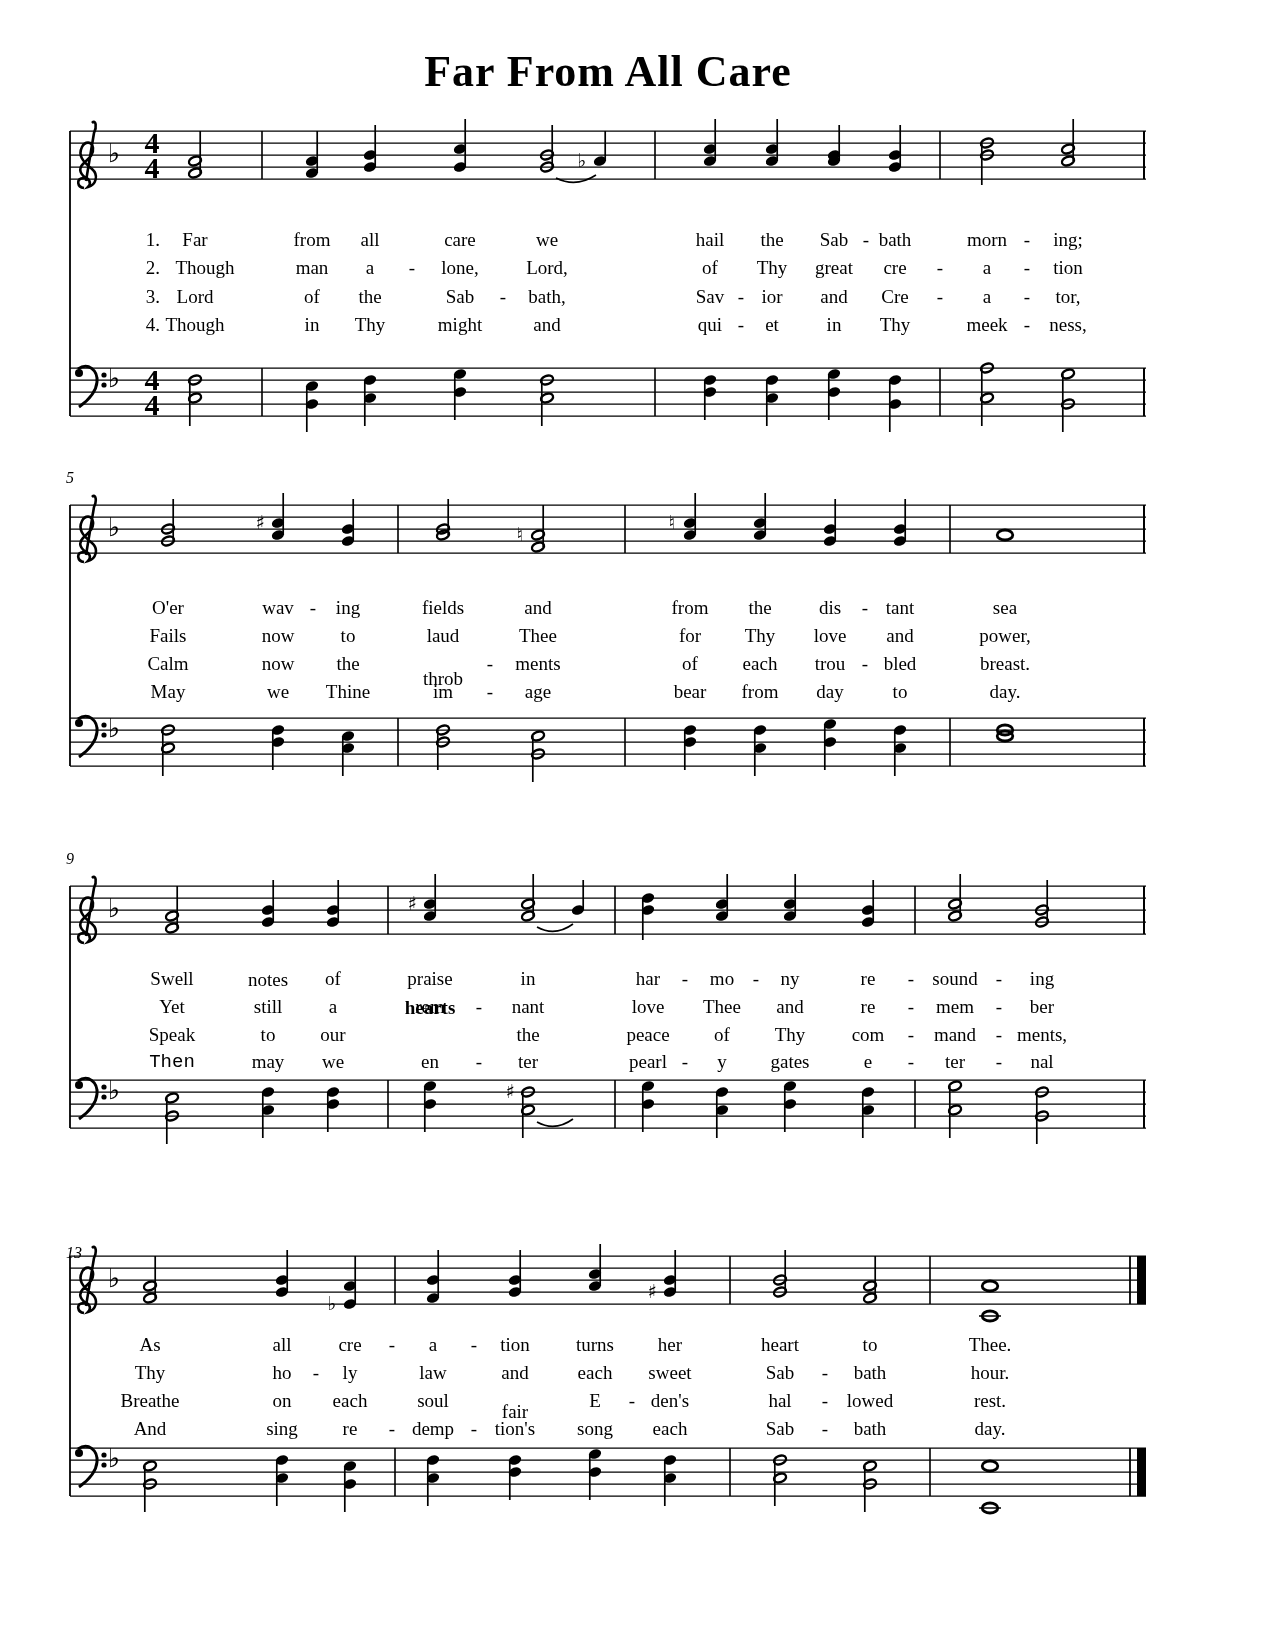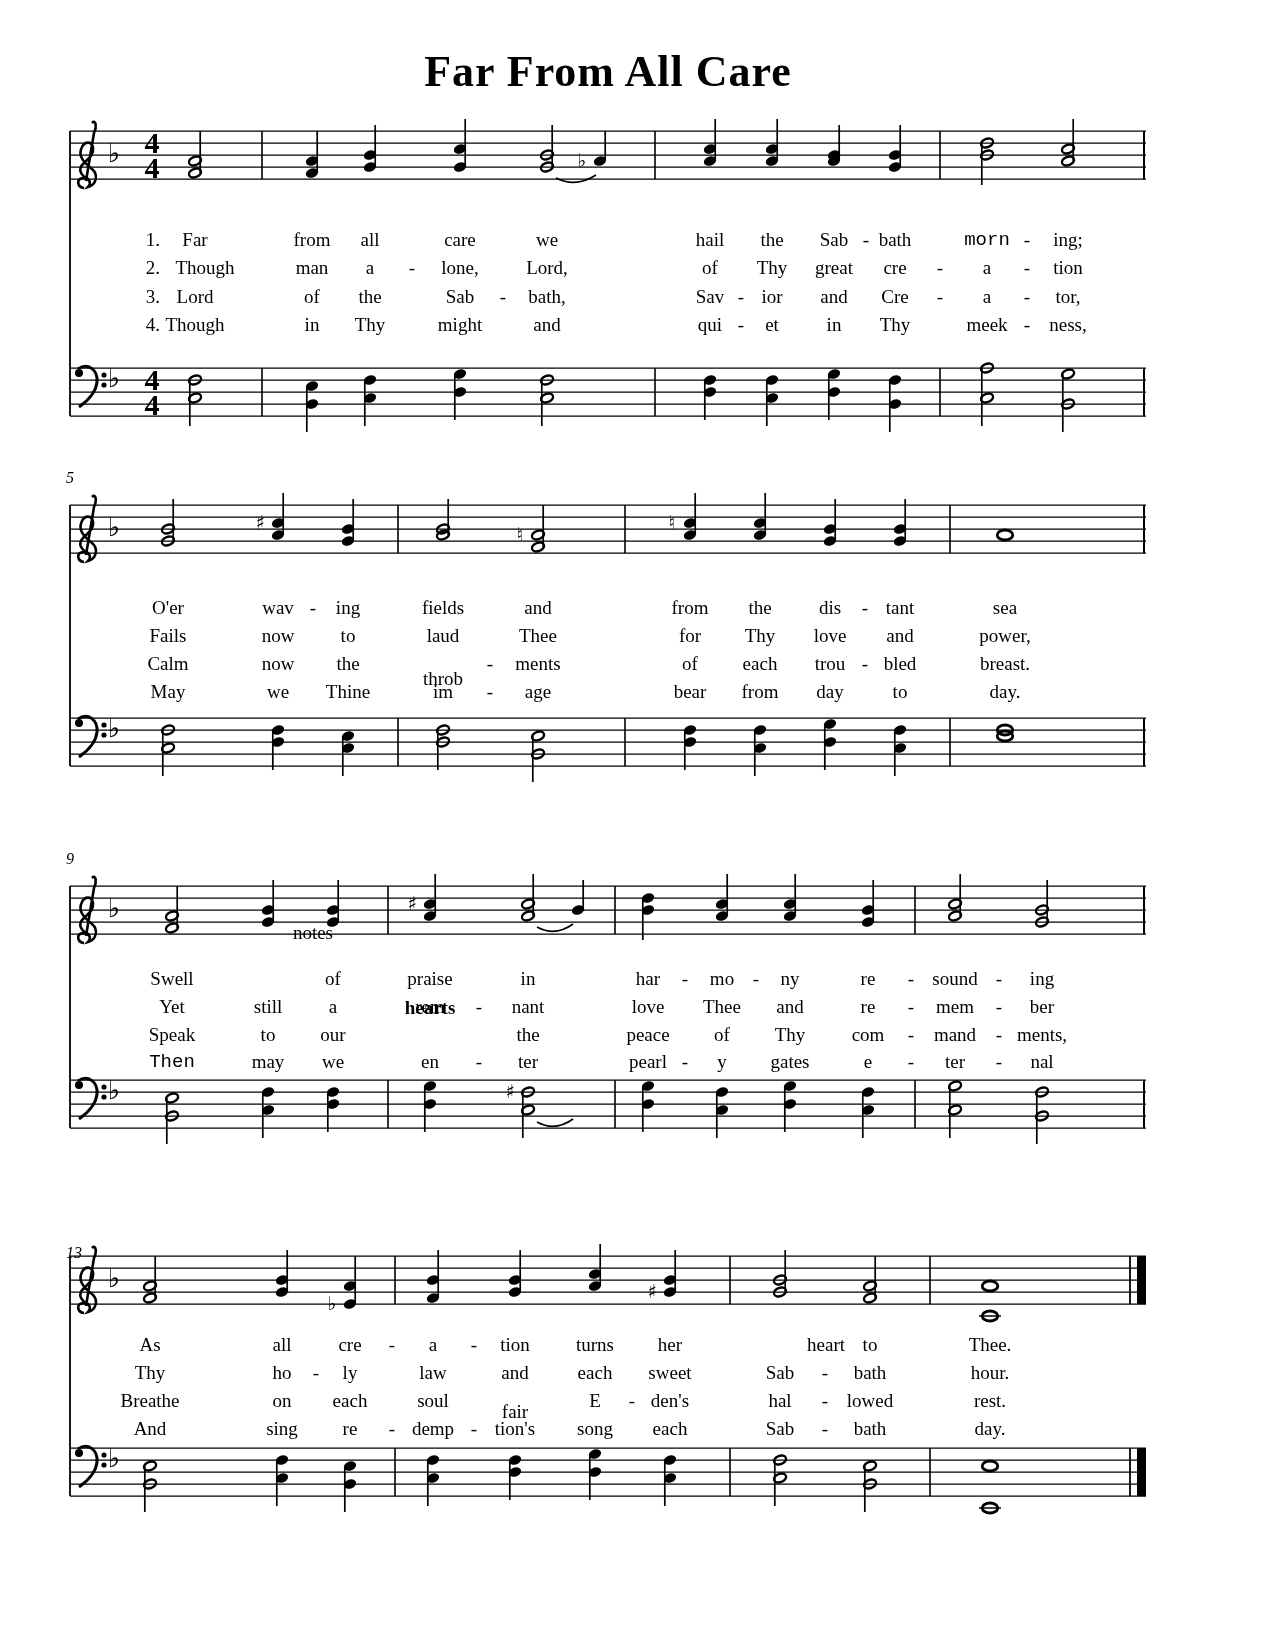--- a/index.html
+++ b/index.html
@@ -509,21 +509,21 @@
     <span class="syl" style="left: 195px; top: 228px;">Far</span>
     <span class="syl" style="left: 312px; top: 228px;">from</span>
     <span class="syl" style="left: 370px; top: 228px;">all</span>
     <span class="syl" style="left: 460px; top: 228px;">care</span>
     <span class="syl" style="left: 547px; top: 228px;">we</span>
     <span class="syl" style="left: 710px; top: 228px;">hail</span>
     <span class="syl" style="left: 772px; top: 228px;">the</span>
     <span class="syl" style="left: 834px; top: 228px;">Sab</span>
     <span class="syl" style="left: 866px; top: 228px;">-</span>
     <span class="syl" style="left: 895px; top: 228px;">bath</span>
-    <span class="syl" style="left: 987px; top: 228px; font-family: Liberation Mono, monospace;">morn</span>
+    <span class="syl" style="left: 987px; top: 228px;">morn</span>
     <span class="syl" style="left: 1027px; top: 228px;">-</span>
     <span class="syl" style="left: 1068px; top: 228px;">ing;</span>
     <span class="vnum" style="left: 116px; top: 256px;">2.</span>
     <span class="syl" style="left: 205px; top: 256px;">Though</span>
     <span class="syl" style="left: 312px; top: 256px;">man</span>
     <span class="syl" style="left: 370px; top: 256px;">a</span>
     <span class="syl" style="left: 412px; top: 256px;">-</span>
     <span class="syl" style="left: 460px; top: 256px;">lone,</span>
     <span class="syl" style="left: 547px; top: 256px;">Lord,</span>
     <span class="syl" style="left: 710px; top: 256px;">of</span>
@@ -605,21 +605,21 @@
     <span class="syl" style="left: 443px; top: 680px;">im</span>
     <span class="syl" style="left: 490px; top: 680px;">-</span>
     <span class="syl" style="left: 538px; top: 680px;">age</span>
     <span class="syl" style="left: 690px; top: 680px;">bear</span>
     <span class="syl" style="left: 760px; top: 680px;">from</span>
     <span class="syl" style="left: 830px; top: 680px;">day</span>
     <span class="syl" style="left: 900px; top: 680px;">to</span>
     <span class="syl" style="left: 1005px; top: 680px;">day.</span>
     <span class="mnum" style="left: 66px; top: 850px;">9</span>
     <span class="syl" style="left: 172px; top: 967px;">Swell</span>
-    <span class="syl" style="left: 268px; top: 921px; text-align: right;">notes</span>
+    <span class="syl" style="left: 268px; top: 968px;">notes</span>
     <span class="syl" style="left: 333px; top: 967px;">of</span>
     <span class="syl" style="left: 430px; top: 967px;">praise</span>
     <span class="syl" style="left: 528px; top: 967px;">in</span>
     <span class="syl" style="left: 648px; top: 967px;">har</span>
     <span class="syl" style="left: 685px; top: 967px;">-</span>
     <span class="syl" style="left: 722px; top: 967px;">mo</span>
     <span class="syl" style="left: 756px; top: 967px;">-</span>
     <span class="syl" style="left: 790px; top: 967px;">ny</span>
     <span class="syl" style="left: 868px; top: 967px;">re</span>
     <span class="syl" style="left: 911px; top: 967px;">-</span>
@@ -671,21 +671,21 @@
     <span class="mnum" style="left: 66px; top: 1244px;">13</span>
     <span class="syl" style="left: 150px; top: 1333px;">As</span>
     <span class="syl" style="left: 282px; top: 1333px;">all</span>
     <span class="syl" style="left: 350px; top: 1333px;">cre</span>
     <span class="syl" style="left: 392px; top: 1333px;">-</span>
     <span class="syl" style="left: 433px; top: 1333px;">a</span>
     <span class="syl" style="left: 474px; top: 1333px;">-</span>
     <span class="syl" style="left: 515px; top: 1333px;">tion</span>
     <span class="syl" style="left: 595px; top: 1333px;">turns</span>
     <span class="syl" style="left: 670px; top: 1333px;">her</span>
-    <span class="syl" style="left: 780px; top: 1333px; text-align: right;">heart</span>
+    <span class="syl" style="left: 780px; top: 1333px;">heart</span>
     <span class="syl" style="left: 870px; top: 1333px;">to</span>
     <span class="syl" style="left: 990px; top: 1333px;">Thee.</span>
     <span class="syl" style="left: 150px; top: 1361px;">Thy</span>
     <span class="syl" style="left: 282px; top: 1361px;">ho</span>
     <span class="syl" style="left: 316px; top: 1361px;">-</span>
     <span class="syl" style="left: 350px; top: 1361px;">ly</span>
     <span class="syl" style="left: 433px; top: 1361px;">law</span>
     <span class="syl" style="left: 515px; top: 1361px;">and</span>
     <span class="syl" style="left: 595px; top: 1361px;">each</span>
     <span class="syl" style="left: 670px; top: 1361px;">sweet</span>

